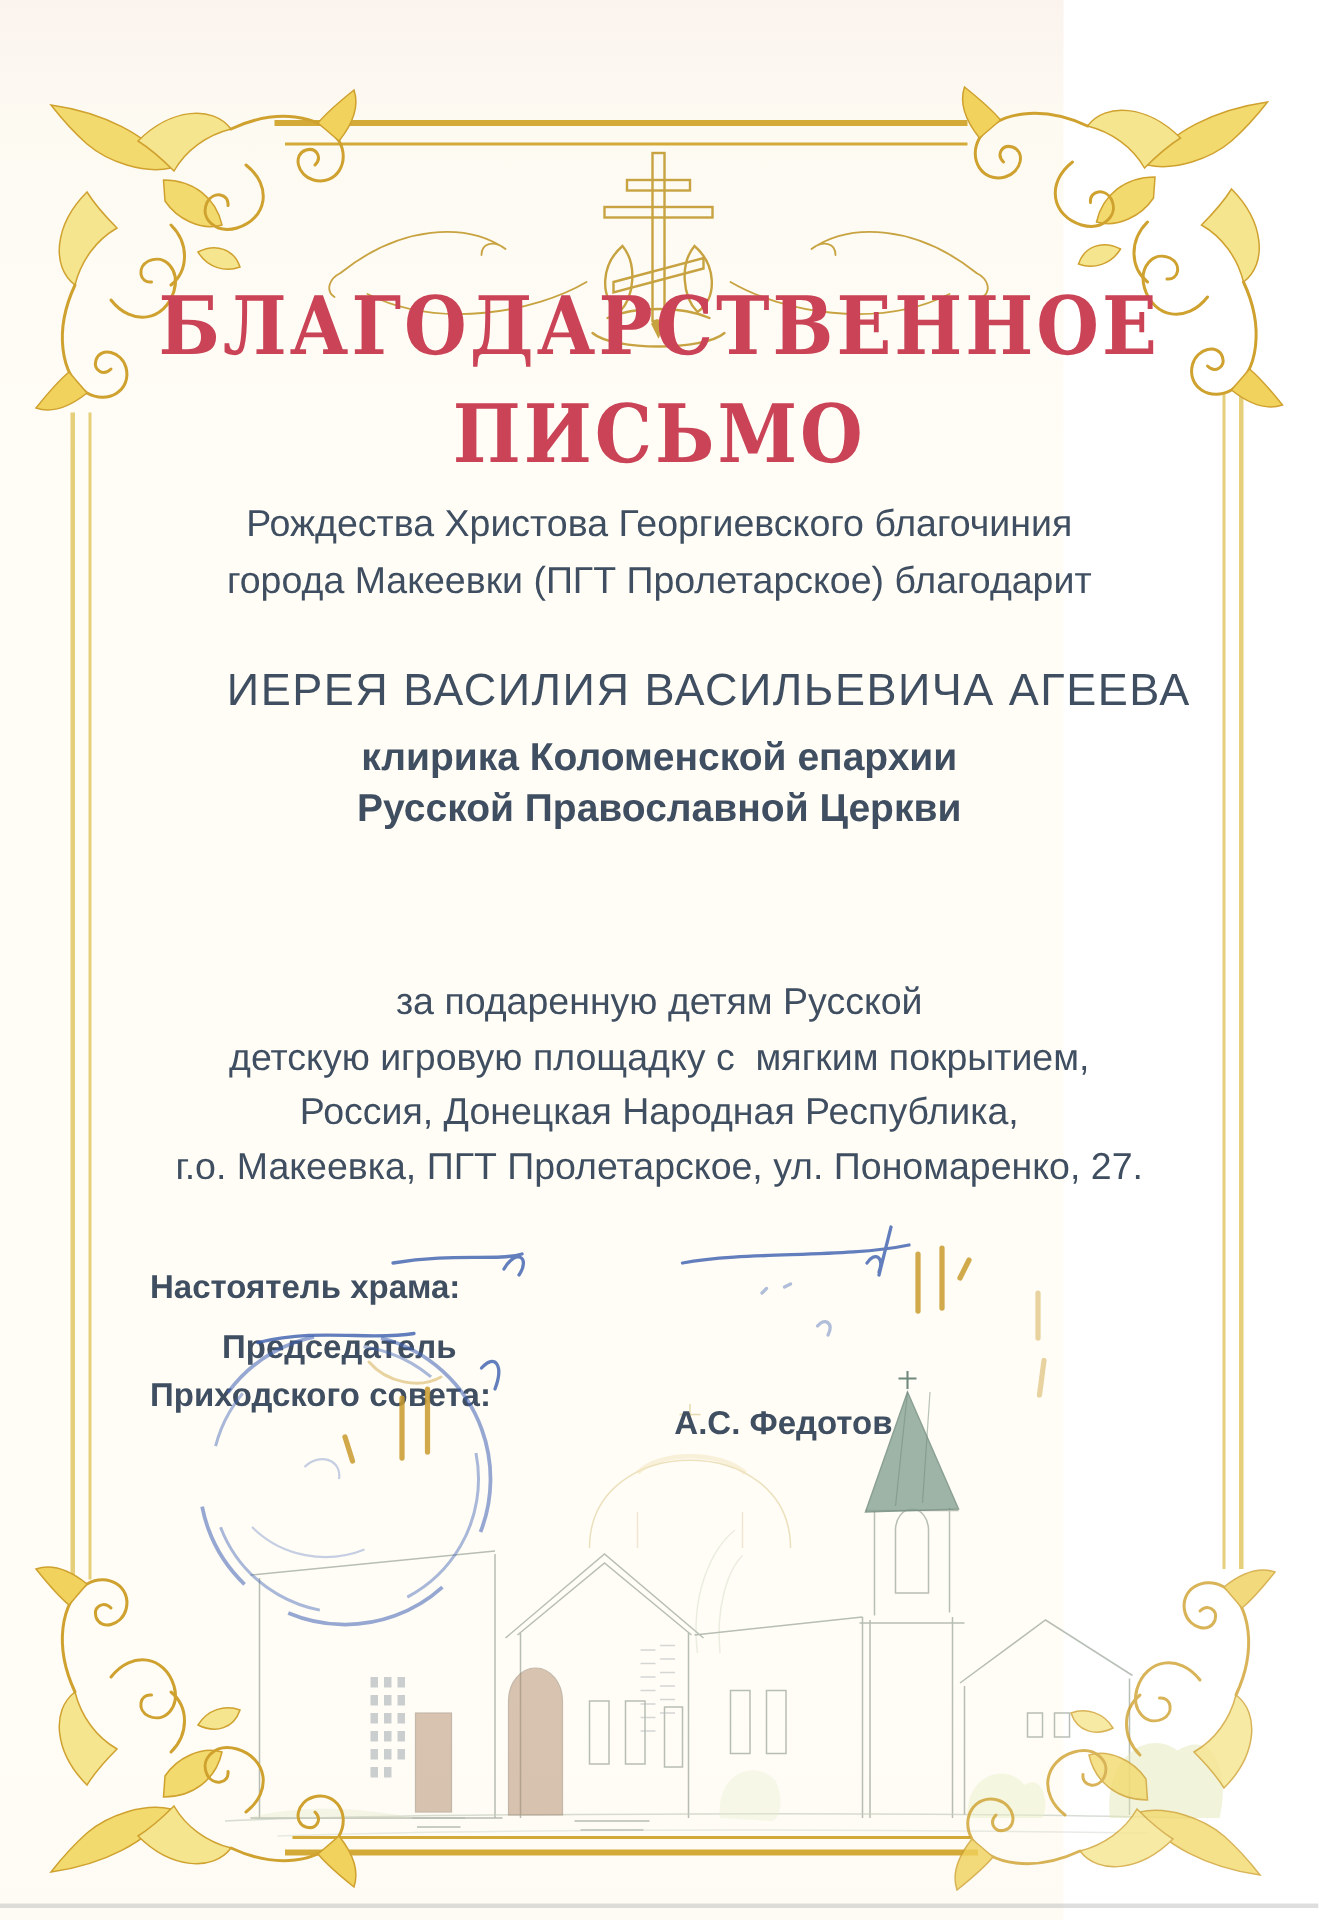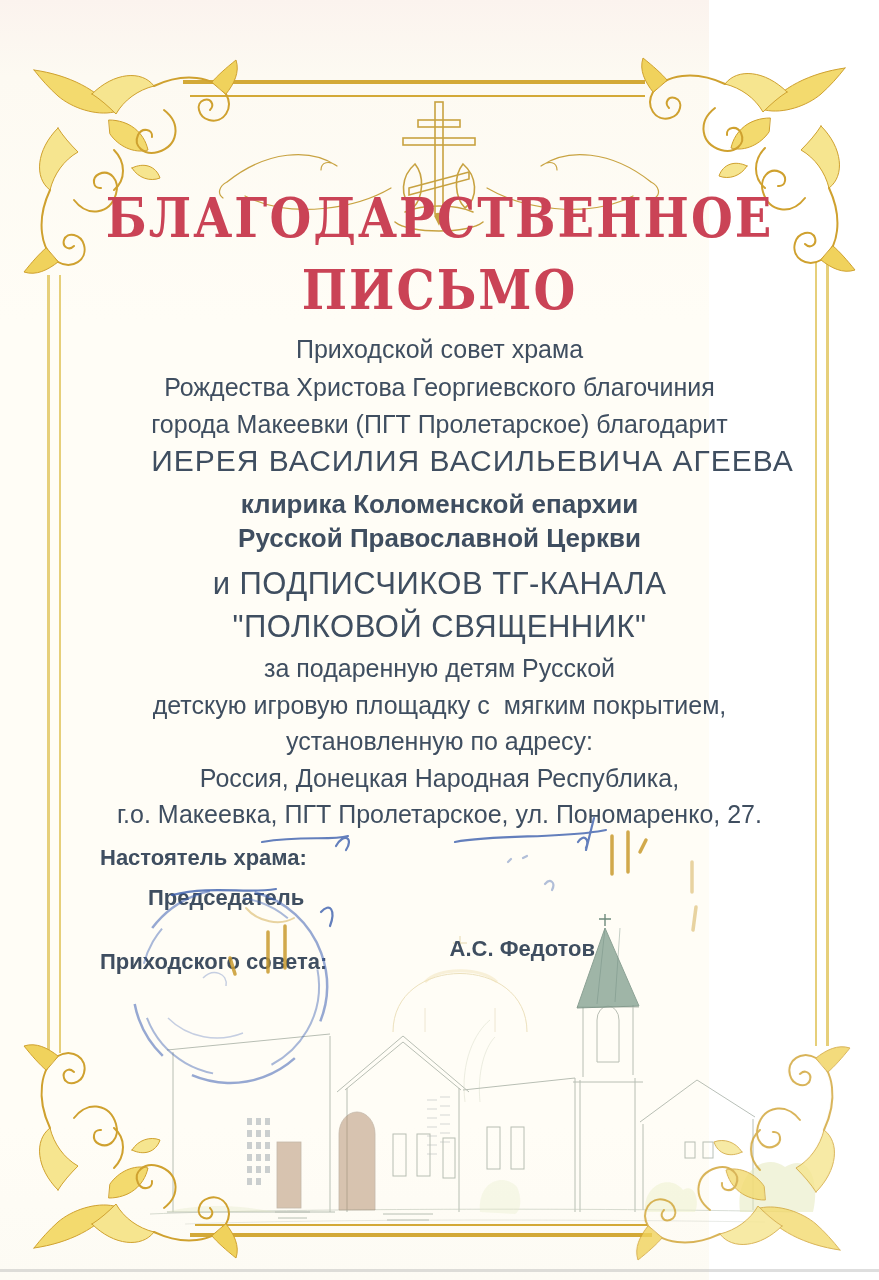--- a/index.html
+++ b/index.html
@@ -149,47 +149,41 @@
       <path d="M226,120 C230,114 234,120 230,128 Z" fill="#c2992e"></path>
       <path d="M18,86 C58,54 102,52 128,70 M128,70 C120,64 112,66 112,74 M36,100 C84,124 148,112 182,92 M18,86 C10,90 8,98 14,102" stroke-width="1.2"></path>
       <path d="M442,86 C402,54 358,52 332,70 M332,70 C340,64 348,66 348,74 M424,100 C376,124 312,112 278,92 M442,86 C450,90 452,98 446,102" stroke-width="1.2"></path>
     </g>
   </svg>
 
   <div class="abs ctr title" style="top:190px;">БЛАГОДАРСТВЕННОЕ</div>
   <div class="abs ctr title" style="top:262px;">ПИСЬМО</div>
 
   <div class="abs ctr" style="top:331px;">
-    <div class="line t-intro">Приходской совет храма</div>
     <div class="line t-intro">Рождества Христова Георгиевского благочиния</div>
     <div class="line t-intro">города Макеевки (ПГТ Пролетарское) благодарит</div>
   </div>
 
   <div class="abs ctr line t-name" style="top:444px;padding-left:33px;">ИЕРЕЯ ВАСИЛИЯ ВАСИЛЬЕВИЧА АГЕЕВА</div>
   <div class="abs ctr" style="top:487px;">
     <div class="line t-rtitle">клирика Коломенской епархии</div>
     <div class="line t-rtitle">Русской Православной Церкви</div>
   </div>
 
-  <div class="abs ctr" style="top:562px;">
-    <div class="line t-channel">и ПОДПИСЧИКОВ ТГ-КАНАЛА</div>
-    <div class="line t-channel">"ПОЛКОВОЙ СВЯЩЕННИК"</div>
-  </div>
 
   <div class="abs ctr" style="top:650px;">
     <div class="line t-grat">за подаренную детям Русской</div>
     <div class="line t-grat">детскую игровую площадку с  мягким покрытием,</div>
-    <div class="line t-grat">установленную по адресу:</div>
     <div class="line t-grat">Россия, Донецкая Народная Республика,</div>
     <div class="line t-grat">г.о. Макеевка, ПГТ Пролетарское, ул. Пономаренко, 27.</div>
   </div>
 
   <div class="abs line t-sig" style="left:100px;top:845px;">Настоятель храма:</div>
   <div class="abs line t-sig" style="left:100px;top:885px;margin-left:48px;">Председатель</div>
-  <div class="abs line t-sig" style="left:100px;top:917px;margin-top:32px;">Приходского совета:</div>
+  <div class="abs line t-sig" style="left:100px;top:917px;">Приходского совета:</div>
   <div class="abs line t-sig" style="right:114px;top:936px;margin-left:13px;">А.С. Федотов</div>
 
   <svg class="abs" style="left:78px;top:812px;" width="740" height="210" viewBox="0 0 740 210">
     <g stroke="#3c5fae" stroke-width="2.2" fill="none" stroke-linecap="round" opacity="0.8">
       <path d="M377,30 C420,22 485,27 528,18"></path>
       <path d="M508,38 L516,6 M500,30 C505,22 512,26 508,36"></path>
       <path d="M184,30 C225,23 252,29 270,24 M258,34 C266,20 276,26 268,38"></path>
       <path d="M94,83 C135,73 168,82 198,77"></path>
       <path d="M243,100 C252,90 258,98 252,114"></path>
       <path d="M430,50 l3,-3 M445,46 l4,-2" opacity="0.5"></path>

